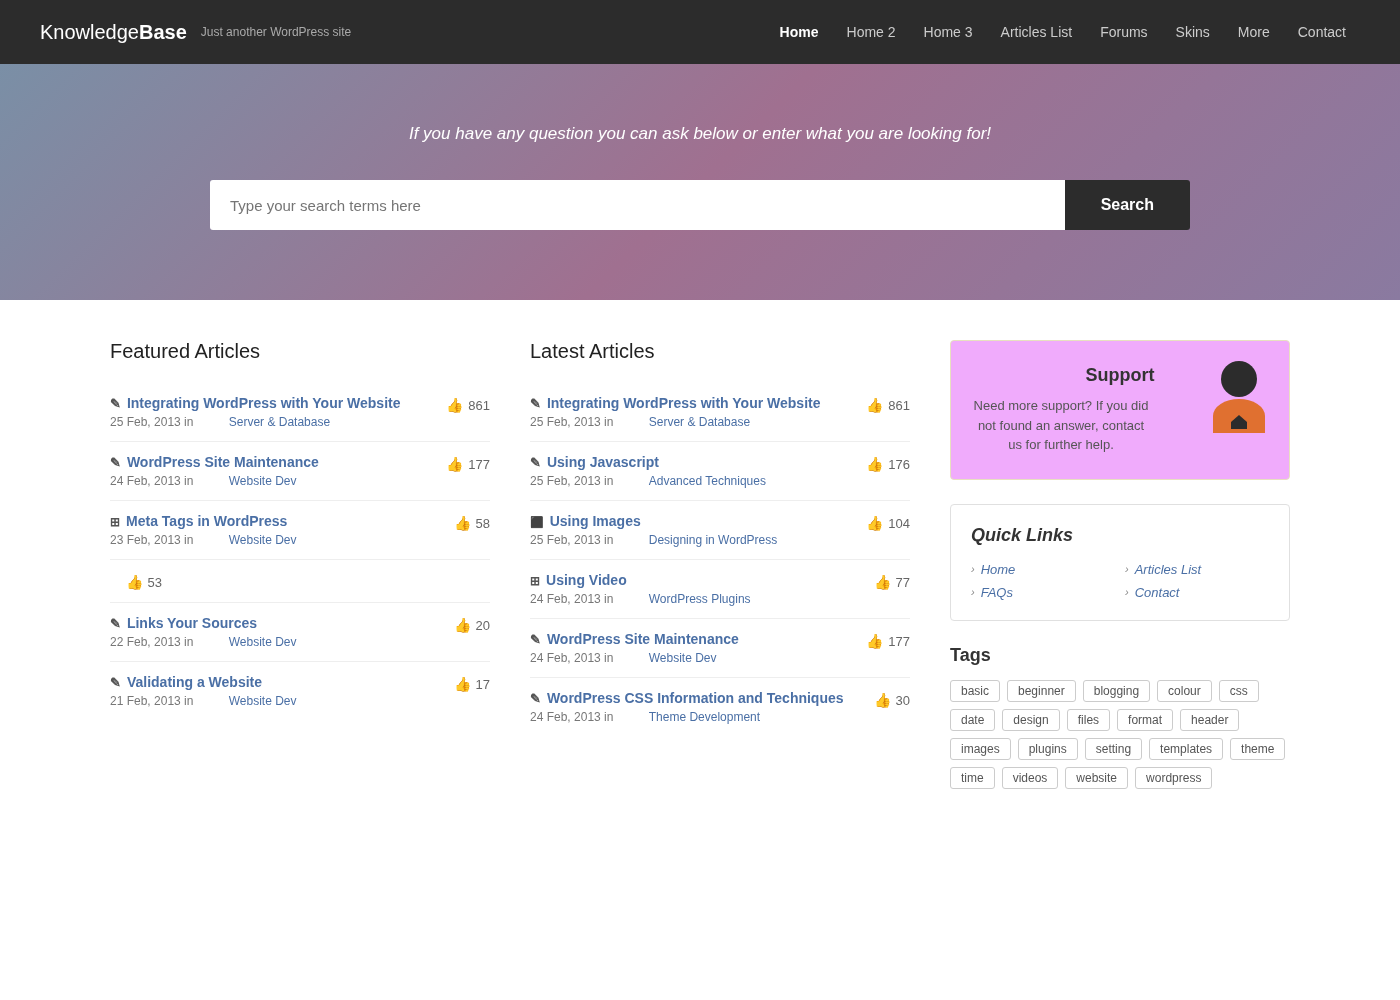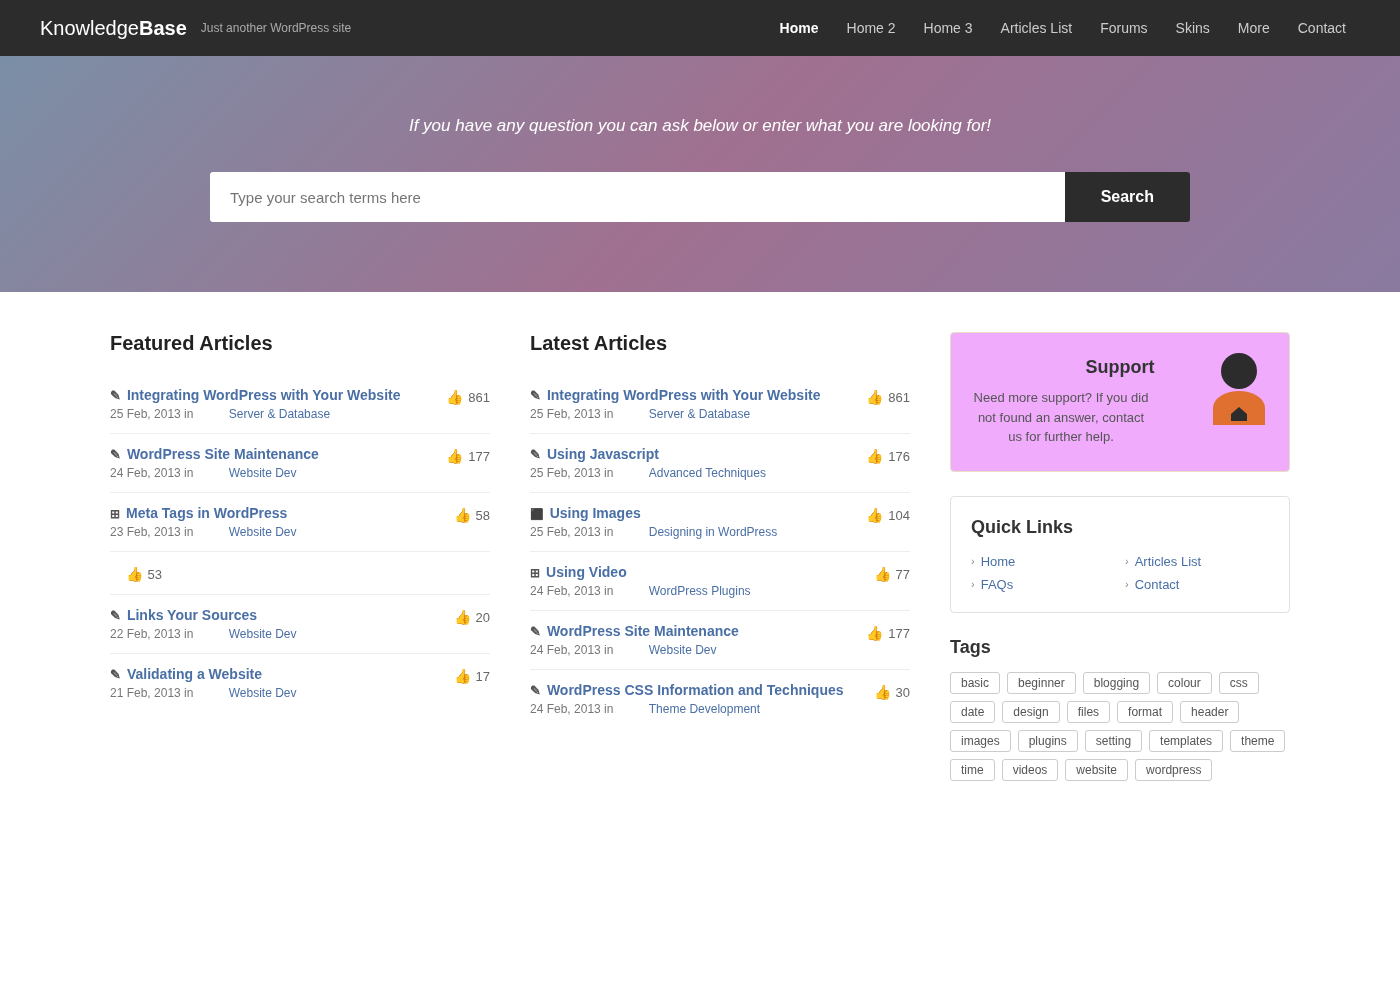--- a/index.html
+++ b/index.html
@@ -4,21 +4,21 @@
   <style>
     * { margin: 0; padding: 0; box-sizing: border-box; }
     body { font-family: -apple-system, BlinkMacSystemFont, 'Segoe UI', Arial, sans-serif; font-size: 14px; color: #333; background: #fff; }
 
     
     .navbar {
       background: #2c2c2c;
       display: flex;
       align-items: center;
       padding: 0 40px;
-      height: 56px;
+      height: 64px;
     }
     .navbar-brand {
       color: #fff;
       font-size: 20px;
       font-weight: 300;
       margin-right: 14px;
       white-space: nowrap;
     }
     .navbar-brand strong { font-weight: 700; }
     .navbar-tagline { color: #aaa; font-size: 12px; margin-right: auto; }
@@ -77,21 +77,21 @@
       margin: 0 auto;
     }
 
     
     .col-left { flex: 1; min-width: 0; }
     .col-middle { flex: 1; min-width: 0; }
     .col-right { width: 340px; flex-shrink: 0; }
 
     .section-title {
       font-size: 20px;
-      font-weight: 700;
+      font-weight: 400;
       color: #222;
       margin-bottom: 20px;
     }
 
     .article-item {
       border-bottom: 1px solid #eee;
       padding: 12px 0;
       display: flex;
       align-items: flex-start;
       justify-content: space-between;
@@ -169,20 +169,21 @@
       background: #2c2c2c;
       clip-path: polygon(50% 0%, 100% 50%, 100% 100%, 0% 100%, 0% 50%);
     }
 
     .quick-links-box {
       background: #fff;
       border: 1px solid #e0e0e0;
       border-radius: 4px;
       padding: 20px;
       margin-bottom: 24px;
+      font-style: italic;
     }
     .quick-links-box h3 { font-size: 18px; font-weight: 700; margin-bottom: 16px; }
     .quick-links-grid {
       display: grid;
       grid-template-columns: 1fr 1fr;
       gap: 8px 10px;
     }
     .quick-link {
       display: flex;
       align-items: center;

